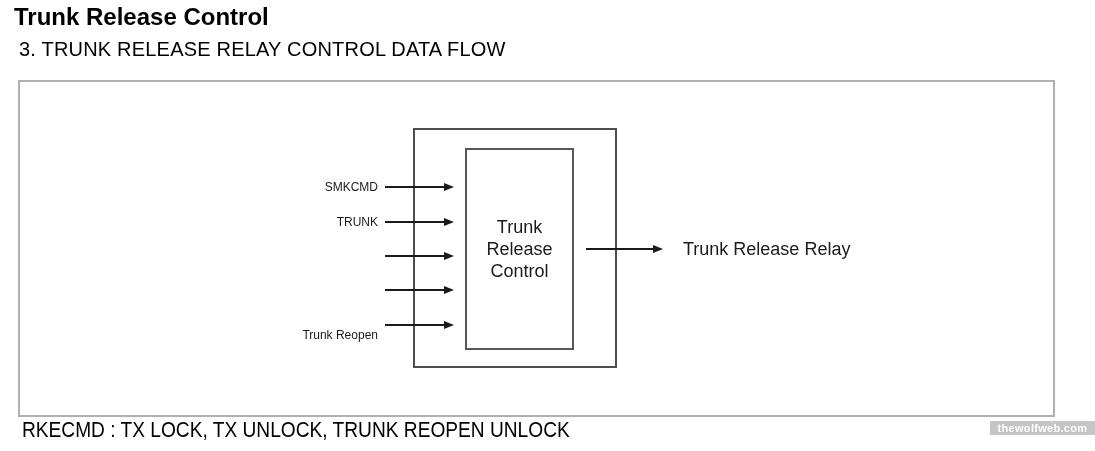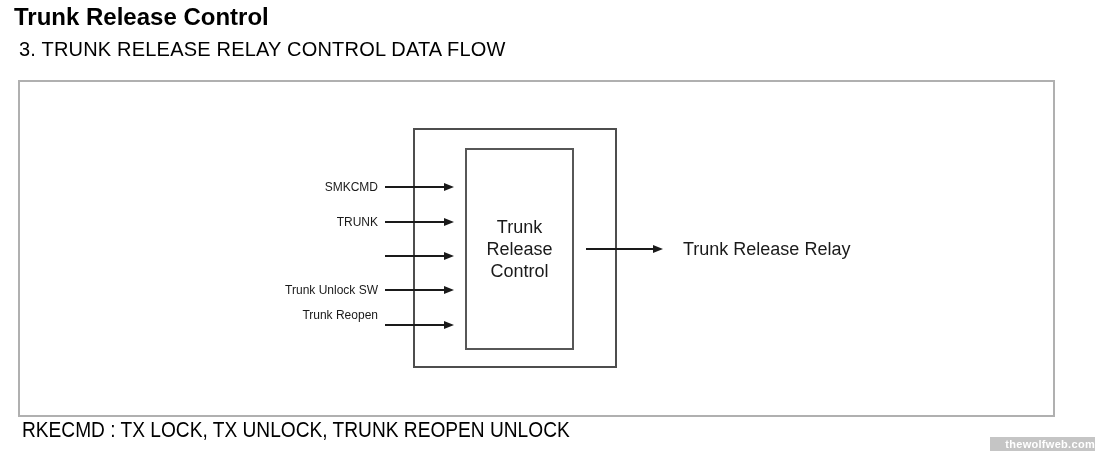--- a/index.html
+++ b/index.html
@@ -71,24 +71,24 @@
     border-top:4px solid transparent;
     border-bottom:4px solid transparent;
   }
   .footnote{
     position:absolute;left:22px;top:417px;
     font-size:22px;line-height:26px;color:#000;
     transform:scaleX(.87);transform-origin:0 0;
     white-space:nowrap;
   }
   .watermark{
-    position:absolute;left:990px;top:437px;
+    position:absolute;left:990px;top:421px;
     width:105px;height:14px;
     background:var(--watermark-bg);
-    display:flex;align-items:center;justify-content:flex-end;
+    display:flex;align-items:center;justify-content:center;
   }
   .watermark span{
     font-size:11px;font-weight:700;line-height:14px;
     color:var(--watermark-text);letter-spacing:.3px;
   }
 </style>
 </head>
 <body>
 
 <div class="screen">
@@ -100,22 +100,21 @@
 
   <div class="outer-box"></div>
   <div class="inner-box">
     <div class="block-label">Trunk
 Release
 Control</div>
   </div>
 
   <div class="input-label" style="top:176px">SMKCMD</div>
   <div class="input-label" style="top:211px">TRUNK</div>
-  <div class="input-label" style="top:279px">Trunk Unlock SW</div>
-  <div class="input-label" style="top:304px">Trunk Reopen</div>
+  <div class="input-label" style="top:324px">Trunk Reopen</div>
 
   <div class="arrow" style="left:385px;top:186px;width:59px"></div>
   <div class="arrow" style="left:385px;top:221px;width:59px"></div>
   <div class="arrow" style="left:385px;top:255px;width:59px"></div>
   <div class="arrow" style="left:385px;top:289px;width:59px"></div>
   <div class="arrow" style="left:385px;top:324px;width:59px"></div>
 
   <div class="arrow" style="left:586px;top:248px;width:67px"></div>
   <div class="output-label">Trunk Release Relay</div>
 

